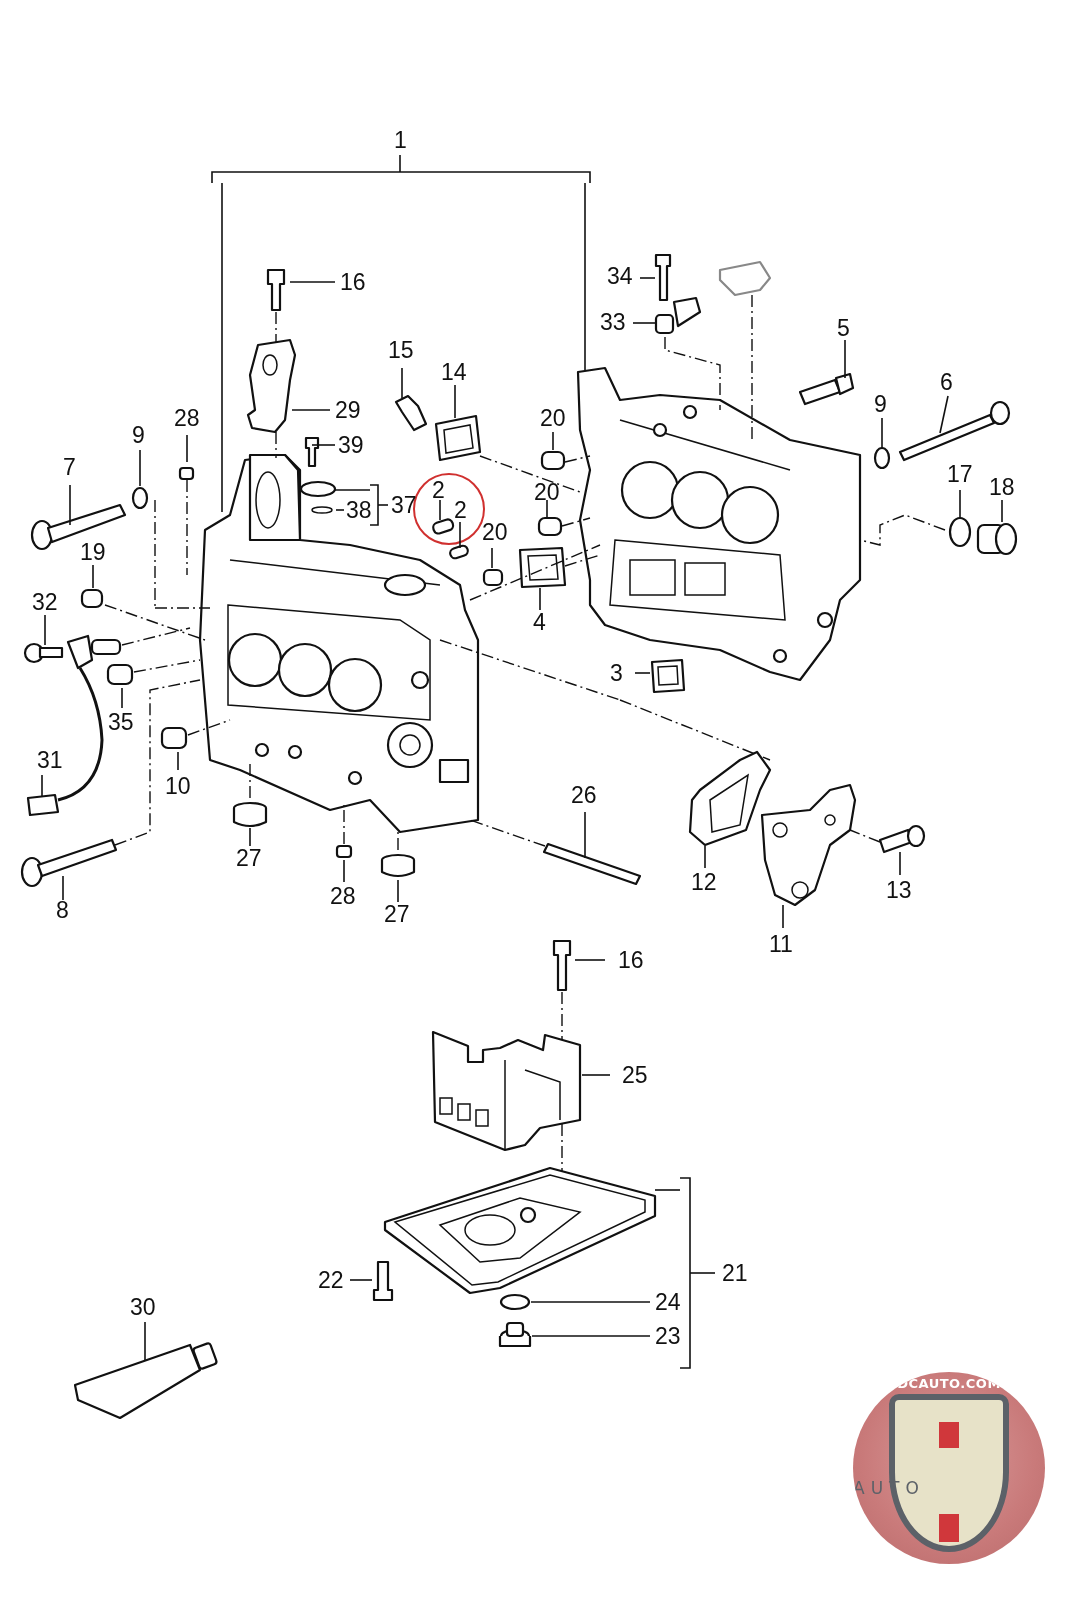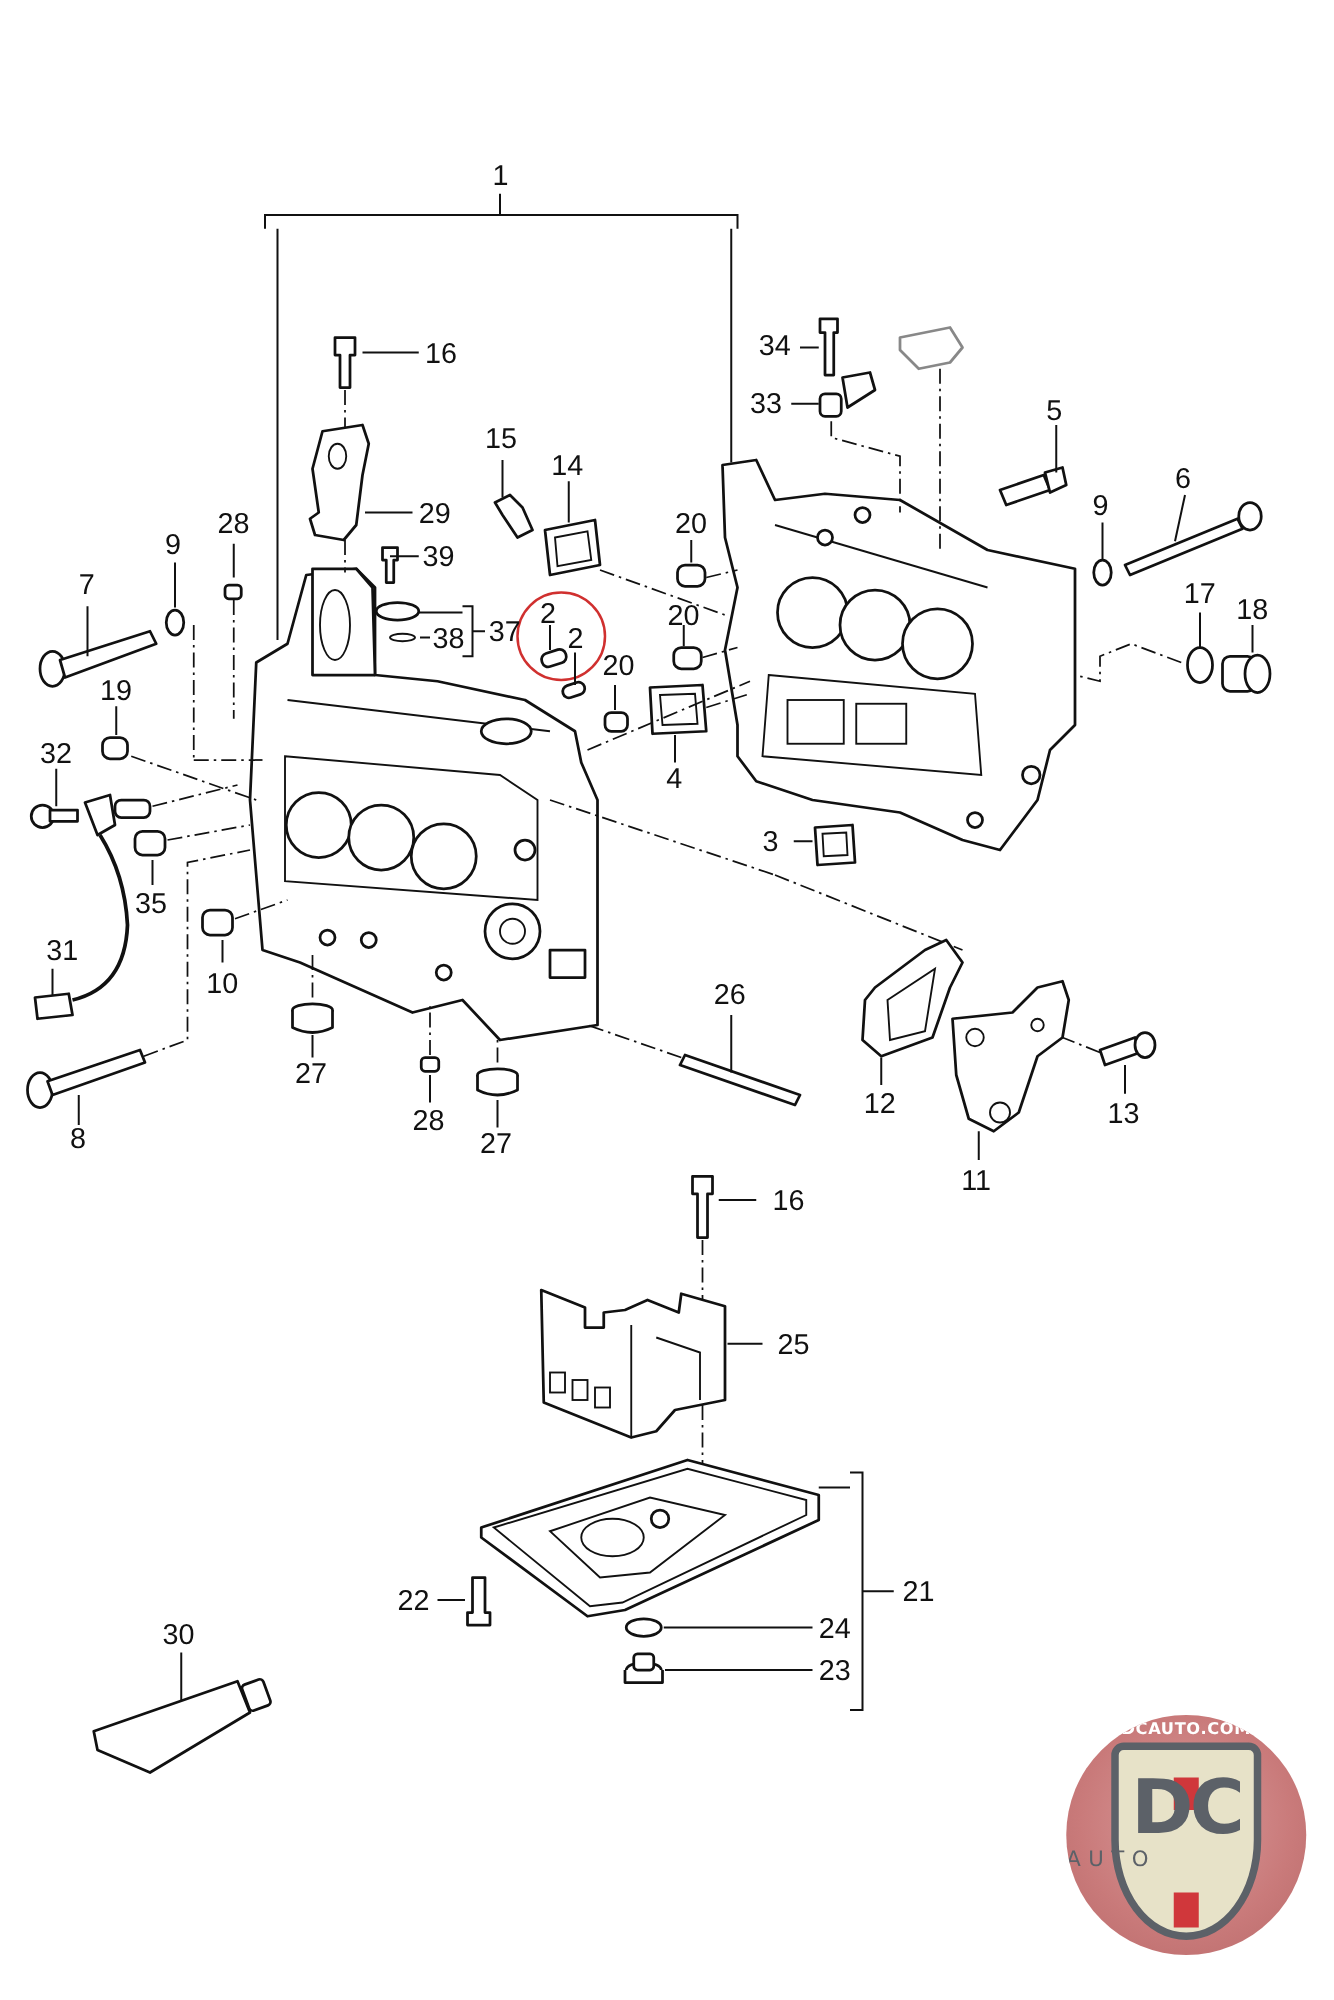--- a/index.html
+++ b/index.html
@@ -367,15 +367,14 @@
     <text class="callout-text" x="338" y="453">39</text>
   </g>
 </svg>
 
 <div id="logo">
   <div class="shield">
     <div class="stripe-top"></div>
     <div class="stripe-bot"></div>
   </div>
   <div class="site">DCAUTO.COM</div>
-  <div class="mark">DC</div>
   <div class="sub">AUTO</div>
 </div>
 
 </body></html>

